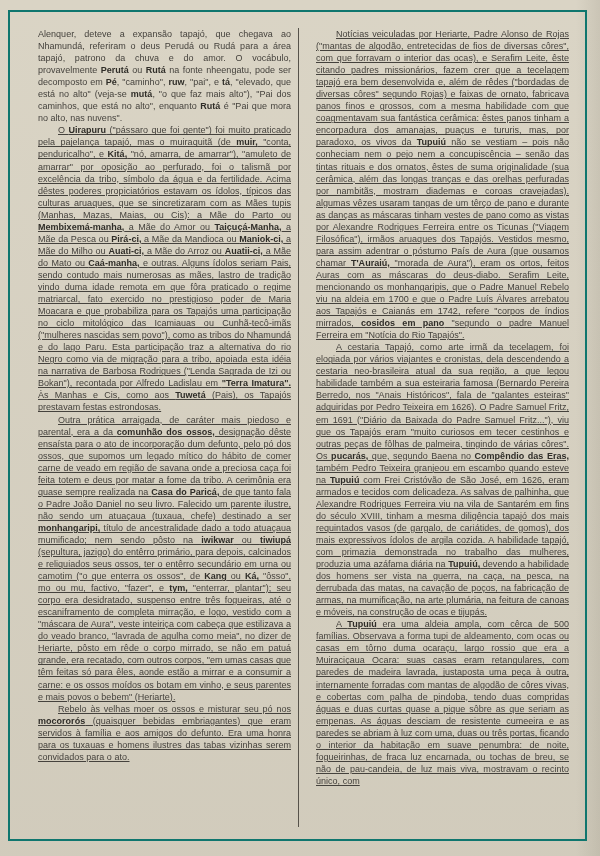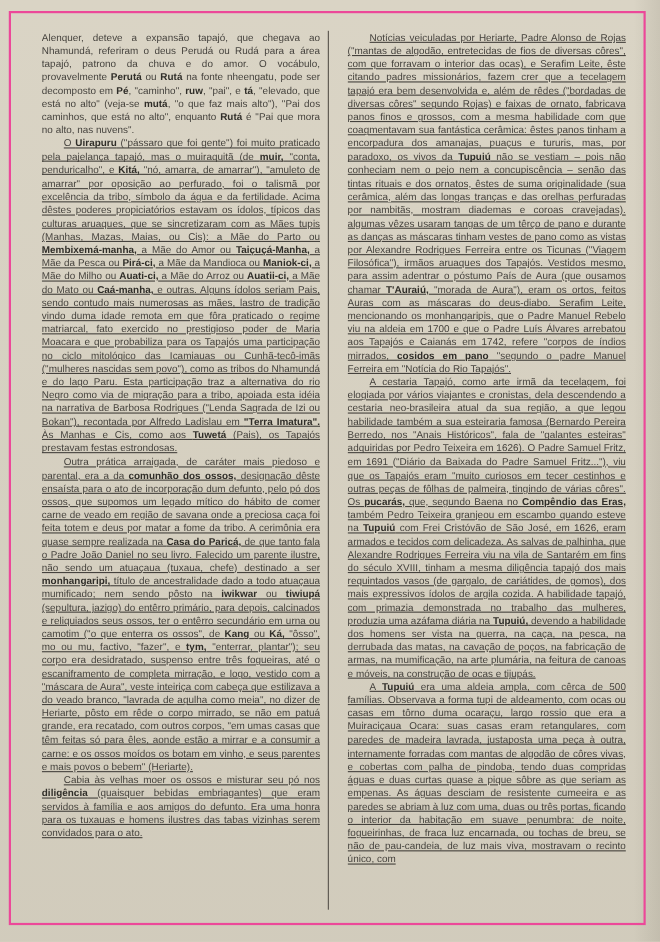--- a/index.html
+++ b/index.html
@@ -13,21 +13,21 @@
   .paper-shade {
     position: absolute; inset: 0;
     background: linear-gradient(90deg, rgba(0,0,0,0) 96%, rgba(90,85,70,0.12) 100%),
                 linear-gradient(180deg, rgba(255,255,255,0.05) 0%, rgba(0,0,0,0.03) 100%);
     pointer-events: none;
   }
   .frame {
     position: absolute;
     left: 8px; top: 10px;
     width: 579px; height: 831px;
-    border: 2px solid #ec4899;
+    border: 2px solid #0f766e;
     box-sizing: border-box;
   }
   .content {
     display: flex;
     height: 100%;
     box-sizing: border-box;
     padding: 16px 6px 12px 28px;
   }
   .col {
     width: 253px;
@@ -53,21 +53,21 @@
 <body>
 
 <div class="paper-shade"></div>
 
 <div class="frame">
   <div class="content">
     <div class="col col-left">
         <p><span class="normal">Alenquer, deteve a expansão tapajó, que chegava ao Nhamundá, referiram o deus Perudá ou Rudá para a área tapajó, patrono da chuva e do amor. O vocábulo, provavelmente </span><span class="bold">Perutá</span><span class="normal"> ou </span><span class="bold">Rutá</span><span class="normal"> na fonte nheengatu, pode ser decomposto em </span><span class="bold">Pé</span><span class="normal">, "caminho", </span><span class="bold">ruw</span><span class="normal">, "pai", e </span><span class="bold">tá</span><span class="normal">, "elevado, que está no alto" (veja-se </span><span class="bold">mutá</span><span class="normal">, "o que faz mais alto"), "Pai dos caminhos, que está no alto", enquanto </span><span class="bold">Rutá</span><span class="normal"> é "Pai que mora no alto, nas nuvens".</span></p>
         <p class="indent"><span class="normal">O </span><span class="bold">Uirapuru</span><span class="normal"> ("pássaro que foi gente") foi muito praticado pela pajelança tapajó, mas o muiraquitã (de </span><span class="bold">muir,</span><span class="normal"> "conta, penduricalho", e </span><span class="bold">Kitá,</span><span class="normal"> "nó, amarra, de amarrar"), "amuleto de amarrar" por oposição ao perfurado, foi o talismã por excelência da tribo, símbolo da água e da fertilidade. Acima dêstes poderes propiciatórios estavam os ídolos, típicos das culturas aruaques, que se sincretizaram com as Mães tupis (Manhas, Mazas, Maias, ou Cis): a Mãe do Parto ou </span><span class="bold">Membixemá-manha,</span><span class="normal"> a Mãe do Amor ou </span><span class="bold">Taiçuçá-Manha,</span><span class="normal"> a Mãe da Pesca ou </span><span class="bold">Pirá-ci,</span><span class="normal"> a Mãe da Mandioca ou </span><span class="bold">Maniok-ci,</span><span class="normal"> a Mãe do Milho ou </span><span class="bold">Auati-ci,</span><span class="normal"> a Mãe do Arroz ou </span><span class="bold">Auatii-ci,</span><span class="normal"> a Mãe do Mato ou </span><span class="bold">Caá-manha,</span><span class="normal"> e outras. Alguns ídolos seriam Pais, sendo contudo mais numerosas as mães, lastro de tradição vindo duma idade remota em que fôra praticado o regime matriarcal, fato exercido no prestigioso poder de Maria Moacara e que probabiliza para os Tapajós uma participação no ciclo mitológico das Icamiauas ou Cunhã-tecô-imãs ("mulheres nascidas sem povo"), como as tribos do Nhamundá e do lago Paru. Esta participação traz a alternativa do rio Negro como via de migração para a tribo, apoiada esta idéia na narrativa de Barbosa Rodrigues ("Lenda Sagrada de Izi ou Bokan"), recontada por Alfredo Ladislau em </span><span class="bold">"Terra Imatura".</span><span class="normal"> Às Manhas e Cis, como aos </span><span class="bold">Tuwetá</span><span class="normal"> (Pais), os Tapajós prestavam festas estrondosas.</span></p>
         <p class="indent"><span class="normal">Outra prática arraigada, de caráter mais piedoso e parental, era a da </span><span class="bold">comunhão dos ossos,</span><span class="normal"> designação dêste ensaísta para o ato de incorporação dum defunto, pelo pó dos ossos, que supomos um legado mítico do hábito de comer carne de veado em região de savana onde a preciosa caça foi feita totem e deus por matar a fome da tribo. A cerimônia era quase sempre realizada na </span><span class="bold">Casa do Paricá,</span><span class="normal"> de que tanto fala o Padre João Daniel no seu livro. Falecido um parente ilustre, não sendo um atuaçaua (tuxaua, chefe) destinado a ser </span><span class="bold">monhangaripi,</span><span class="normal"> título de ancestralidade dado a todo atuaçaua mumificado; nem sendo pôsto na </span><span class="bold">iwikwar</span><span class="normal"> ou </span><span class="bold">tiwiupá</span><span class="normal"> (sepultura, jazigo) do entêrro primário, para depois, calcinados e reliquiados seus ossos, ter o entêrro secundário em urna ou camotim ("o que enterra os ossos", de </span><span class="bold">Kang</span><span class="normal"> ou </span><span class="bold">Ká,</span><span class="normal"> "ôsso", mo ou mu, factivo, "fazer", e </span><span class="bold">tym,</span><span class="normal"> "enterrar, plantar"); seu corpo era desidratado, suspenso entre três fogueiras, até o escaniframento de completa mirração, e logo, vestido com a "máscara de Aura", veste inteiriça com cabeça que estilizava a do veado branco, "lavrada de agulha como meia", no dizer de Heriarte, pôsto em rêde o corpo mirrado, se não em patuá grande, era recatado, com outros corpos, "em umas casas que têm feitas só para êles, aonde estão a mirrar e a consumir a carne: e os ossos moídos os botam em vinho, e seus parentes e mais povos o bebem" (Heriarte).</span></p>
-        <p class="indent"><span class="normal">Cabia às velhas moer os ossos e misturar seu pó nos </span><span class="bold">diligência</span><span class="normal"> (quaisquer bebidas embriagantes) que eram servidos à família e aos amigos do defunto. Era uma honra para os tuxauas e homens ilustres das tabas vizinhas serem convidados para o ato.</span></p>
+        <p class="indent"><span class="normal">Rebelo às velhas moer os ossos e misturar seu pó nos </span><span class="bold">mocororós</span><span class="normal"> (quaisquer bebidas embriagantes) que eram servidos à família e aos amigos do defunto. Era uma honra para os tuxauas e homens ilustres das tabas vizinhas serem convidados para o ato.</span></p>
       </div>
     <div class="divider"></div>
     <div class="col col-right">
         <p class="indent"><span class="normal">Notícias veiculadas por Heriarte, Padre Alonso de Rojas ("mantas de algodão, entretecidas de fios de diversas côres", com que forravam o interior das ocas), e Serafim Leite, êste citando padres missionários, fazem crer que a tecelagem tapajó era bem desenvolvida e, além de rêdes ("bordadas de diversas côres" segundo Rojas) e faixas de ornato, fabricava panos finos e grossos, com a mesma habilidade com que coagmentavam sua fantástica cerâmica: êstes panos tinham a encorpadura dos amanajas, puaçus e tururis, mas, por paradoxo, os vivos da </span><span class="bold">Tupuiú</span><span class="normal"> não se vestiam – pois não conheciam nem o pejo nem a concupiscência – senão das tintas rituais e dos ornatos, êstes de suma originalidade (sua cerâmica, além das longas tranças e das orelhas perfuradas por nambitãs, mostram diademas e coroas cravejadas). algumas vêzes usaram tangas de um têrço de pano e durante as danças as máscaras tinham vestes de pano como as vistas por Alexandre Rodrigues Ferreira entre os Ticunas ("Viagem Filosófica"), irmãos aruaques dos Tapajós. Vestidos mesmo, para assim adentrar o póstumo País de Aura (que ousamos chamar </span><span class="bold">T'Auraiú,</span><span class="normal"> "morada de Aura"), eram os ortos, feitos Auras com as máscaras do deus-diabo. Serafim Leite, mencionando os monhangaripis, que o Padre Manuel Rebelo viu na aldeia em 1700 e que o Padre Luís Álvares arrebatou aos Tapajós e Caianás em 1742, refere "corpos de índios mirrados, </span><span class="bold">cosidos em pano</span><span class="normal"> "segundo o padre Manuel Ferreira em "Notícia do Rio Tapajós".</span></p>
         <p class="indent"><span class="normal">A cestaria Tapajó, como arte irmã da tecelagem, foi elogiada por vários viajantes e cronistas, dela descendendo a cestaria neo-brasileira atual da sua região, a que legou habilidade também a sua esteiraria famosa (Bernardo Pereira Berredo, nos "Anais Históricos", fala de "galantes esteiras" adquiridas por Pedro Teixeira em 1626). O Padre Samuel Fritz, em 1691 ("Diário da Baixada do Padre Samuel Fritz..."), viu que os Tapajós eram "muito curiosos em tecer cestinhos e outras peças de fôlhas de palmeira, tingindo de várias côres". Os </span><span class="bold">pucarás,</span><span class="normal"> que, segundo Baena no </span><span class="bold">Compêndio das Eras,</span><span class="normal"> também Pedro Teixeira granjeou em escambo quando esteve na </span><span class="bold">Tupuiú</span><span class="normal"> com Frei Cristóvão de São José, em 1626, eram armados e tecidos com delicadeza. As salvas de palhinha, que Alexandre Rodrigues Ferreira viu na vila de Santarém em fins do século XVIII, tinham a mesma diligência tapajó dos mais requintados vasos (de gargalo, de cariátides, de gomos), dos mais expressivos ídolos de argila cozida. A habilidade tapajó, com primazia demonstrada no trabalho das mulheres, produzia uma azáfama diária na </span><span class="bold">Tupuiú,</span><span class="normal"> devendo a habilidade dos homens ser vista na guerra, na caça, na pesca, na derrubada das matas, na cavação de poços, na fabricação de armas, na mumificação, na arte plumária, na feitura de canoas e móveis, na construção de ocas e tijupás.</span></p>
         <p class="indent"><span class="normal">A </span><span class="bold">Tupuiú</span><span class="normal"> era uma aldeia ampla, com cêrca de 500 famílias. Observava a forma tupi de aldeamento, com ocas ou casas em tôrno duma ocaraçu, largo rossio que era a Muiraciçaua Ocara: suas casas eram retangulares, com paredes de madeira lavrada, justaposta uma peça à outra, internamente forradas com mantas de algodão de côres vivas, e cobertas com palha de pindoba, tendo duas compridas águas e duas curtas quase a pique sôbre as que seriam as empenas. As águas desciam de resistente cumeeira e as paredes se abriam à luz com uma, duas ou três portas, ficando o interior da habitação em suave penumbra: de noite, fogueirinhas, de fraca luz encarnada, ou tochas de breu, se não de pau-candeia, de luz mais viva, mostravam o recinto único, com</span></p>
       </div>
   </div>
 </div>
 

